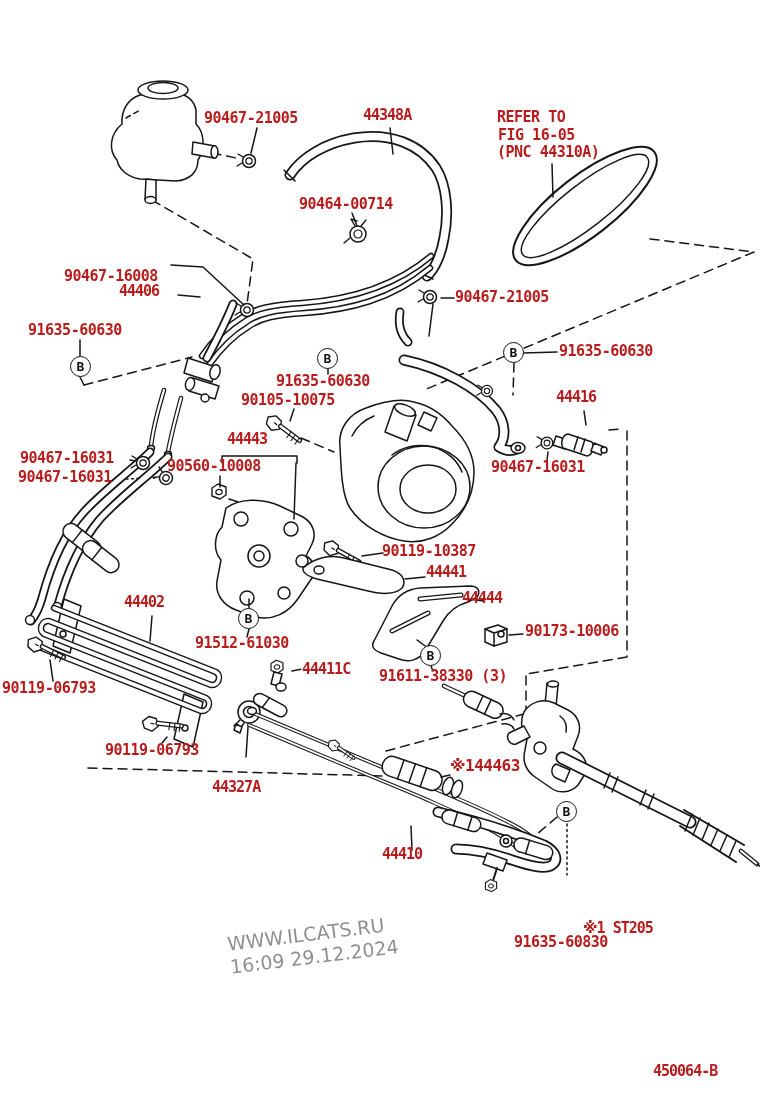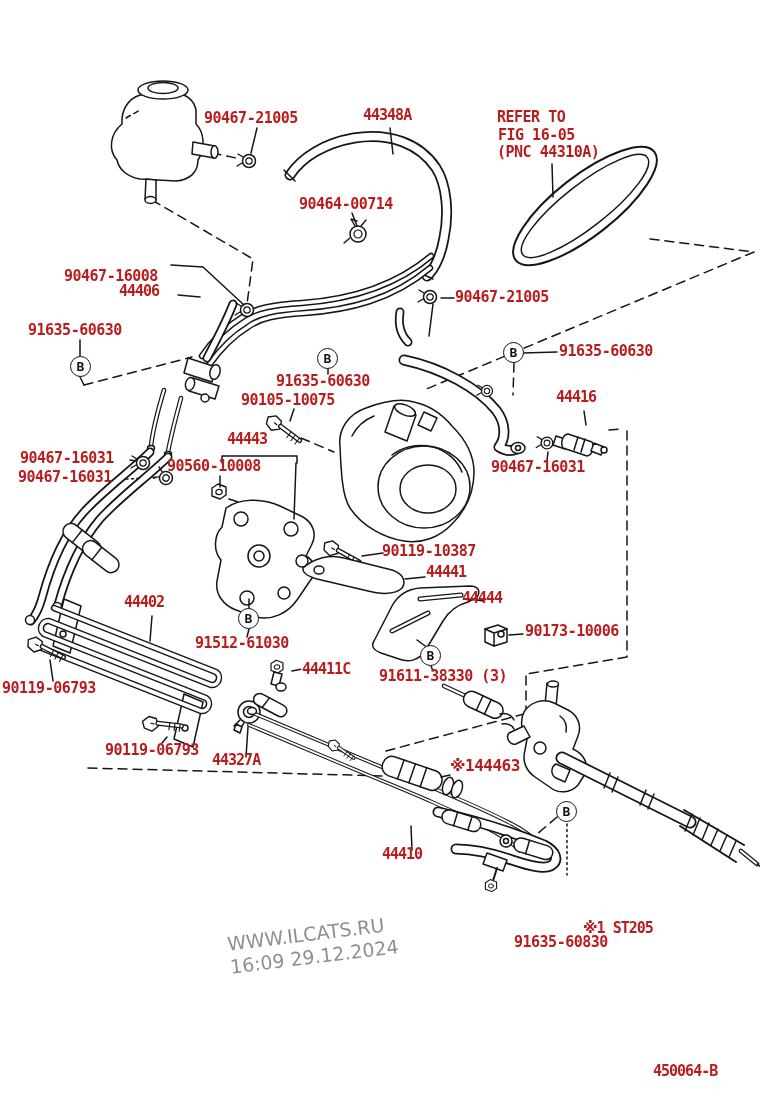--- a/index.html
+++ b/index.html
@@ -353,21 +353,21 @@
 <div class="lbl" style="left:382px;top:544px;">90119-10387</div>
 <div class="lbl big" style="left:426px;top:565px;">44441</div>
 <div class="lbl big" style="left:462px;top:591px;">44444</div>
 <div class="lbl" style="left:525px;top:624px;">90173-10006</div>
 <div class="lbl big" style="left:124px;top:595px;">44402</div>
 <div class="lbl" style="left:195px;top:636px;">91512-61030</div>
 <div class="lbl" style="left:2px;top:681px;">90119-06793</div>
 <div class="lbl big" style="left:302px;top:662px;">44411C</div>
 <div class="lbl" style="left:379px;top:669px;">91611-38330 (3)</div>
 <div class="lbl" style="left:105px;top:743px;">90119-06793</div>
-<div class="lbl big" style="left:212px;top:753px;">44327A</div>
+<div class="lbl big" style="left:212px;top:780px;">44327A</div>
 <div class="lbl mid" style="left:450px;top:758px;">※144463</div>
 <div class="lbl big" style="left:382px;top:847px;">44410</div>
 <div class="lbl" style="left:514px;top:899px;margin-top:36px;">91635-60830</div>
 <div class="lbl big" style="left:583px;top:921px;">※1 ST205</div>
 <div class="lbl big" style="left:653px;top:1064px;">450064-B</div>
 
 <div class="wm">
   <div>WWW.ILCATS.RU</div>
   <div>16:09 29.12.2024</div>
 </div>

